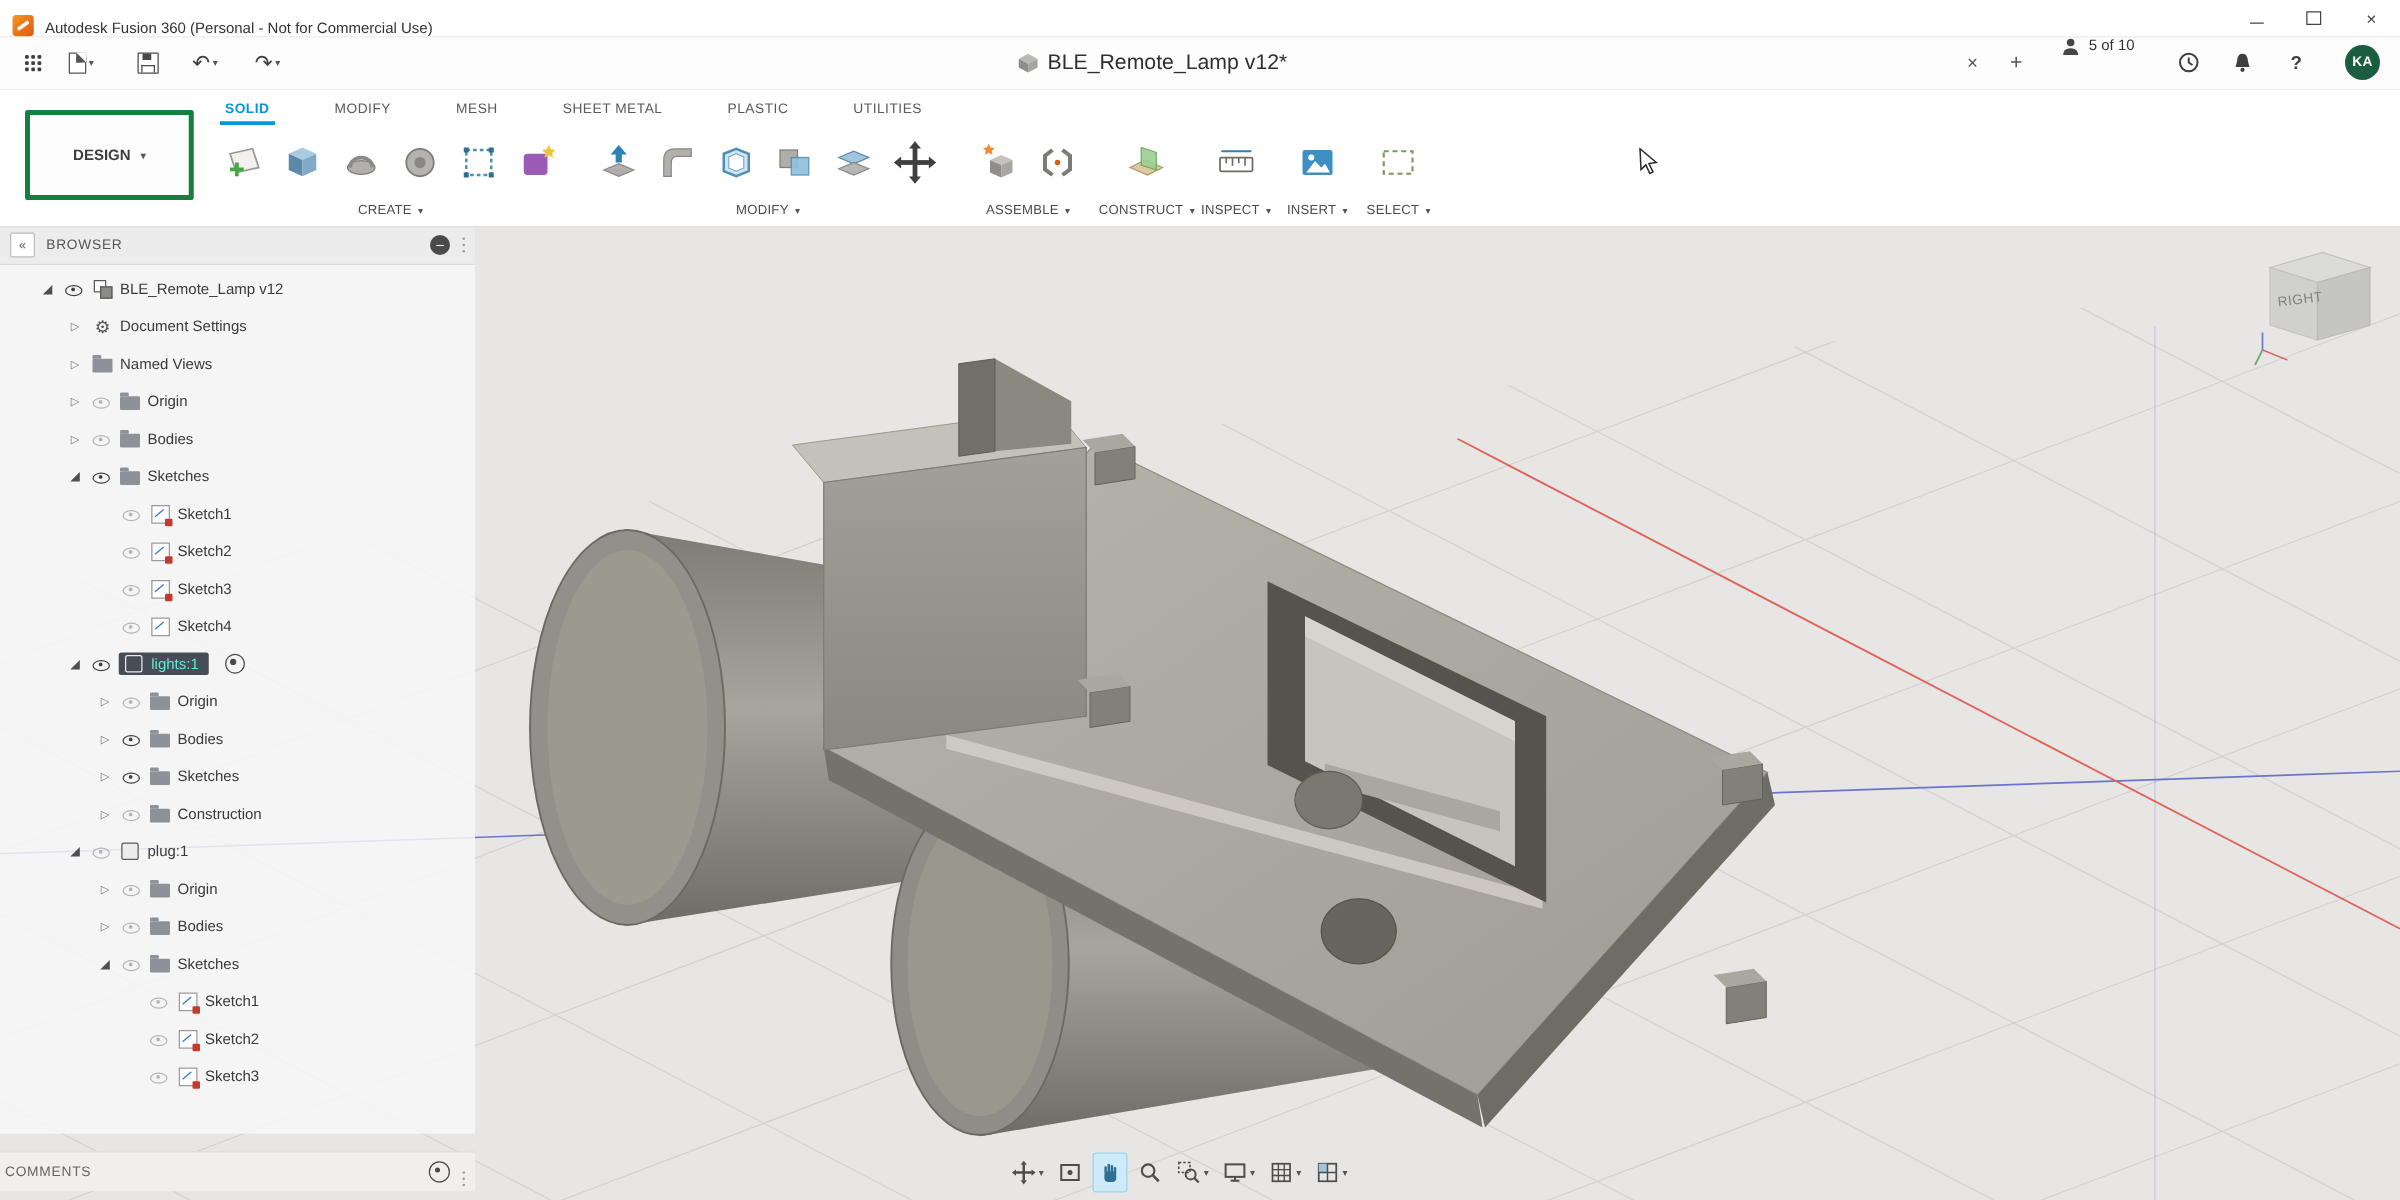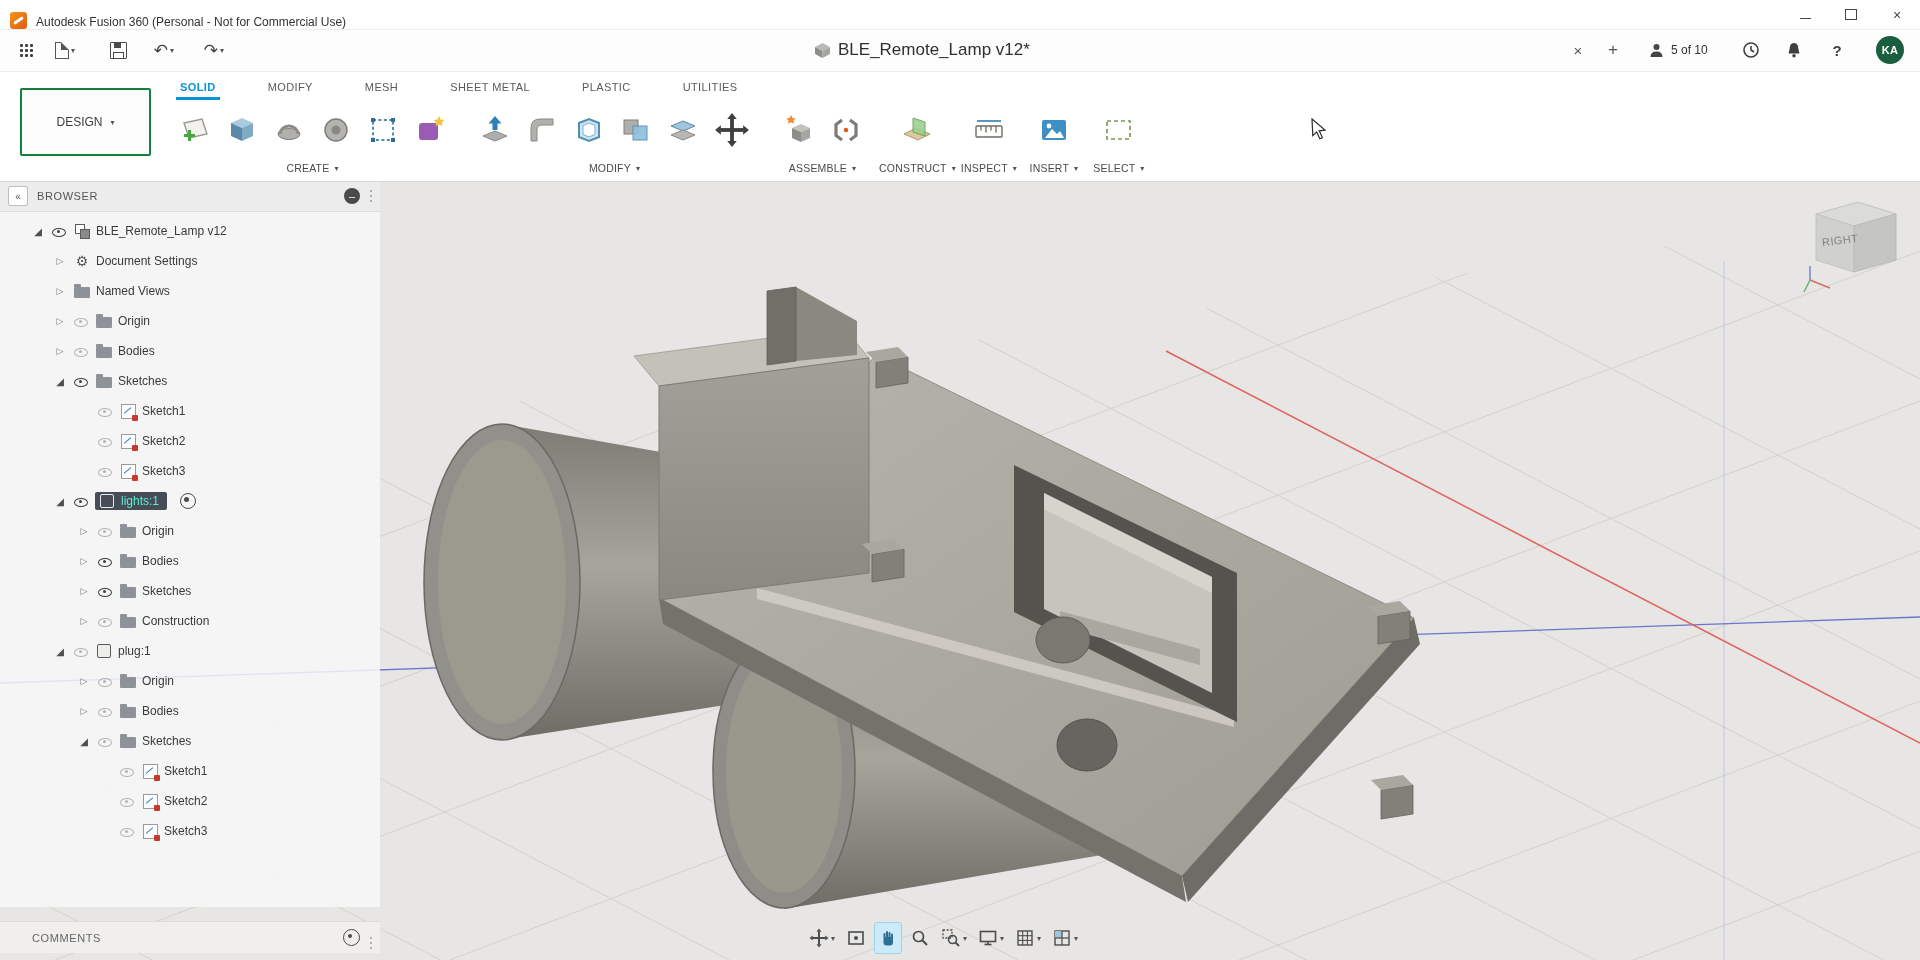--- a/index.html
+++ b/index.html
@@ -30,34 +30,34 @@
   .file-icon::before{content:"";position:absolute;right:-1px;top:-1px;border:4px solid #fff;
       border-left-color:#555;border-bottom-color:#555;width:0;height:0}
   .save-icon{width:15px;height:15px;border:1.5px solid #4a4a4a;background:#fff;position:relative;border-radius:1px}
   .save-icon::before{content:"";position:absolute;top:0;left:3px;width:7px;height:5px;background:#4a4a4a}
   .save-icon::after{content:"";position:absolute;bottom:0;left:2px;width:9px;height:5px;border:1.4px solid #4a4a4a;border-bottom:none}
   .uglyph{font-size:17px;color:#3f3f3f;line-height:1}
   .doc-tab{position:absolute;left:800px;top:0;height:42px;display:flex;align-items:center;gap:7px;padding:0 14px}
   .doc-tab-label{font-size:17px;color:#2f2f2f}
   .tabx{position:absolute;top:8px;width:26px;height:26px;display:flex;align-items:center;justify-content:center;
         font-size:15px;color:#555}
-  .jobs{position:absolute;left:1648px;top:0;height:42px;display:flex;align-items:center;gap:6px}
+  .jobs{position:absolute;left:1648px;top:0;height:42px;display:flex;gap:6px}
   .jobs-text{font-size:12px;color:#333}
   .round-ic{width:26px;height:26px;display:flex;align-items:center;justify-content:center}
   .help-glyph{font-size:15px;color:#3f3f3f;font-weight:bold}
   .avatar{position:absolute;left:1876px;top:7px;width:28px;height:28px;border-radius:50%;
           background:#1b5e3f;color:#fff;font-size:11px;font-weight:bold;
           display:flex;align-items:center;justify-content:center;letter-spacing:.3px}
 
   
   .ribbon{position:absolute;top:71px;left:0;width:1920px;height:110px;background:#ffffff;
           border-bottom:1px solid #d6d6d6;z-index:50}
-  .design-box{position:absolute;left:20px;top:17px;width:127px;height:64px;border:2px solid #15803d;
+  .design-box{position:absolute;left:20px;top:17px;width:127px;height:64px;border:4px solid #15803d;
               border-radius:2px;display:flex;align-items:center;justify-content:center;gap:6px;
-              font-size:12px;font-weight:normal;color:#3c3c3c;background:#fdfdfd}
+              font-size:12px;font-weight:bold;color:#3c3c3c;background:#fdfdfd}
   .rtabs{position:absolute;left:178px;top:3px;height:26px;display:flex;gap:48px;align-items:center}
   .rtab{font-size:11px;color:#5a5a5a;letter-spacing:.4px;position:relative;padding:5px 2px;cursor:default}
   .rtab.active{color:#0696d7;font-weight:bold}
   .rtab.active::after{content:"";position:absolute;left:-2px;right:-2px;bottom:-2px;height:3px;background:#0696d7}
   .rgroups{position:absolute;left:163px;top:30px;display:flex;align-items:center}
   .rgroup{display:flex;flex-direction:column;align-items:center}
   .gicons{display:flex;align-items:center;height:58px;gap:9px;padding:0 13px}
   .glabel{height:18px;font-size:10.5px;color:#4a4a4a;display:flex;align-items:center;gap:3px;letter-spacing:.2px}
   .gsep{width:1px;background:#e4e4e4;margin:4px 0 8px 0}
   .tool{display:flex;align-items:center;justify-content:center;width:38px;height:38px;border-radius:2px}
@@ -103,21 +103,21 @@
   .i-sk.lk::after{content:"";position:absolute;right:-3px;bottom:-3px;width:6px;height:6px;background:#c43a2e;border-radius:1px}
   .selwrap{display:flex;align-items:center;gap:5px;background:#474d56;border-radius:2px;padding:2px 8px 2px 3px}
   .selwrap .tl{color:#5eead4}
   .selwrap .i-comp{border-color:#e8e8e8;background:transparent}
   .radio{width:14px;height:14px;border:1.6px solid #4a4a4a;border-radius:50%;position:relative;margin-left:8px}
   .radio::after{content:"";position:absolute;left:3px;top:3px;width:5px;height:5px;border-radius:50%;background:#4a4a4a}
 
   
   .comments{position:absolute;left:0;top:921px;width:380px;height:31px;background:#f0efee;
             border-top:1px solid #dcdcdc;display:flex;align-items:center;z-index:40}
-  .c-title{margin-left:32px;font-size:11px;color:#666;letter-spacing:.6px}
+  .c-title{margin-left:4px;font-size:11px;color:#666;letter-spacing:.6px}
   .dot-circle{margin-left:auto;width:15px;height:15px;border-radius:50%;border:1.6px solid #4a4a4a;position:relative}
   .dot-circle::after{content:"";position:absolute;left:4px;top:4px;width:4px;height:4px;background:#4a4a4a;border-radius:50%}
 
   
   .navbar{position:absolute;left:806px;top:920px;height:36px;display:flex;align-items:center;gap:5px;z-index:40}
   .nbtn{display:flex;align-items:center;justify-content:center;height:30px;padding:0 3px;border-radius:3px}
   .nbtn.active{background:#cdeaf8;border:1px solid #9fd2ec}
 
   
   .viewcube{position:absolute;left:1800px;top:198px;width:112px;height:100px;z-index:30;opacity:.85}
@@ -615,20 +615,28 @@
       <span class="tl">Sketch2</span>
     </div>
     <div class="trow lvl2">
       <span class="sp"></span>
       <span class="eye off"></span>
       <span class="ti">
           <span class="i-sk lk"></span>
         </span>
       <span class="tl">Sketch3</span>
     </div>
+    <div class="trow lvl2">
+      <span class="sp"></span>
+      <span class="eye off"></span>
+      <span class="ti">
+          <span class="i-sk"></span>
+        </span>
+      <span class="tl">Sketch4</span>
+    </div>
 
     <div class="trow lvl1">
       <span class="arrow exp">◢</span>
       <span class="eye on"></span>
       <span class="selwrap">
         <span class="ti">
             <span class="i-comp"></span>
           </span>
         <span class="tl">lights:1</span>
       </span>

